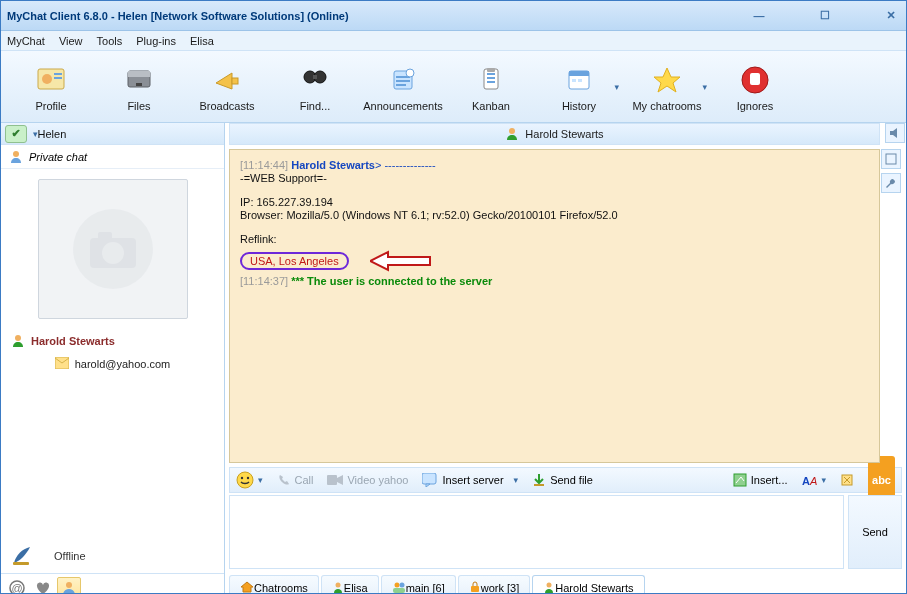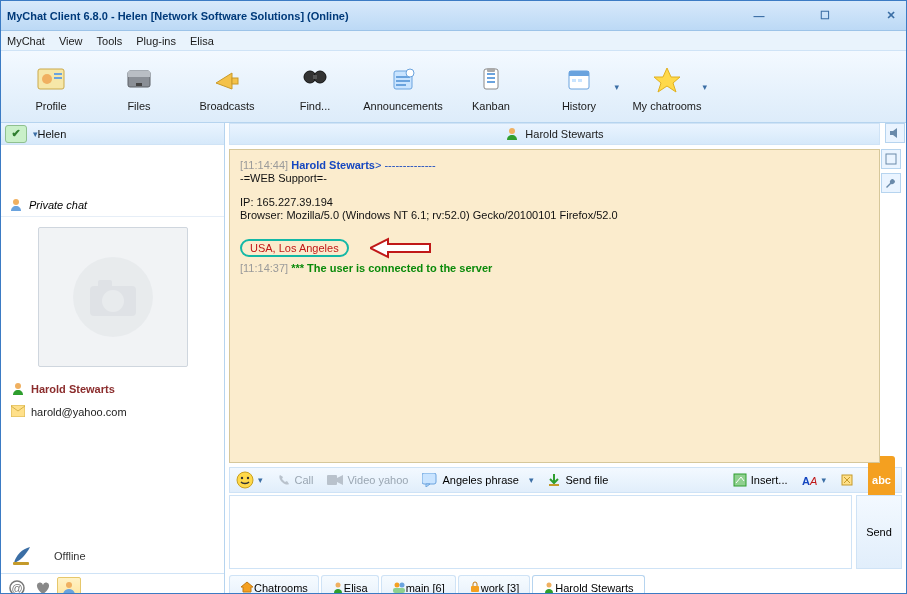--- a/index.html
+++ b/index.html
@@ -13,51 +13,51 @@
 .tbtn{width:88px;display:flex;flex-direction:column;align-items:center;justify-content:center;gap:2px;border:1px solid transparent;border-radius:3px;cursor:pointer;position:relative;}
 .tbtn .ico{width:36px;height:36px;display:flex;align-items:center;justify-content:center;}
 .tbtn .dd{position:absolute;right:3px;top:50%;transform:translateY(-50%);color:#3b6ea5;font-size:9px;}
 .tbtn .lbl{color:#1a1a1a;}
 .main{display:flex;height:calc(594px - 22px - 20px - 72px - 2px);}
 .left{width:224px;border-right:1px solid #b6d4ef;display:flex;flex-direction:column;background:#fff;}
 .lefthdr{height:22px;background:linear-gradient(#eaf4ff,#d6e9fa);display:flex;align-items:center;border-bottom:1px solid #cfe3f6;}
 .lefthdr .ok{width:22px;height:18px;margin:0 4px;border:1px solid #8fc08f;border-radius:3px;background:#c9f0c9;display:flex;align-items:center;justify-content:center;color:#2e7d2e;font-weight:bold;}
 .lefthdr .ddsm{color:#3b6ea5;font-size:9px;margin-left:2px;}
 .lefthdr .name{flex:1;text-align:left;color:#111;}
-.pchat{height:24px;display:flex;align-items:center;gap:6px;padding:0 8px;border-bottom:1px solid #e6eef7;margin-top:48px;}
+.pchat{height:24px;display:flex;align-items:center;gap:6px;padding:0 8px;border-bottom:1px solid #e6eef7;}
 .avatarbox{display:flex;justify-content:center;padding:10px 0;}
 .avatar{width:150px;height:140px;border:1px solid #cfd6de;background:#f1f3f5;display:flex;align-items:center;justify-content:center;border-radius:2px;}
 .avatar svg{opacity:.35;}
 .uname{padding:4px 10px;color:#8b2c2c;font-weight:bold;display:flex;align-items:center;gap:6px;}
-.email{padding:4px 10px;display:flex;align-items:center;gap:6px;color:#222;}
+.email{padding:4px 10px;display:flex;align-items:center;gap:6px;color:#222;justify-content:center;}
 .leftspacer{flex:1;}
 .offline{height:34px;display:flex;align-items:center;gap:21px;padding:0 10px;color:#333;}
 .lefticons{height:28px;border-top:1px solid #cfe3f6;display:flex;align-items:center;padding:0 4px;gap:2px;}
 .lefticons .libtn{width:24px;height:22px;display:flex;align-items:center;justify-content:center;cursor:pointer;border:1px solid transparent;border-radius:2px;}
 .lefticons .libtn.active{background:linear-gradient(#fff2c6,#ffe49a);border-color:#e6c76a;}
 .right{flex:1;display:flex;flex-direction:column;position:relative;}
 .convheader{height:22px;margin:0 4px;background:linear-gradient(#eaf4ff,#d6e9fa);border:1px solid #cfe3f6;display:flex;align-items:center;justify-content:center;gap:6px;color:#1a1a1a;}
 .chatarea{flex:1;margin:4px;display:flex;}
 .chattext{flex:1;background:#fbeccd;border:1px solid #d6c79a;padding:8px 10px;position:relative;overflow:hidden;}
 .chattext .ts{color:#9a9a9a;}
 .chattext .sender{color:#1547c0;font-weight:bold;}
 .chattext .dashes{color:#1547c0;}
 .chattext .line{margin:1px 0;color:#111;}
-.geo{display:inline-block;color:#c01818;border:2px solid #14b8a6;border-radius:12px;padding:1px 8px;margin-top:6px;}
+.geo{display:inline-block;color:#c01818;border:2px solid #6d28d9;border-radius:12px;padding:1px 8px;margin-top:6px;}
 .arrow{display:inline-block;margin-left:18px;vertical-align:middle;}
 .sysmsg{color:#0a8a0a;font-weight:bold;text-align:center;}
 .sidetools{width:22px;display:flex;flex-direction:column;gap:4px;padding-top:0;align-items:center;}
 .sidetools .sqbtn{width:20px;height:20px;border:1px solid #b6d4ef;background:#eaf4ff;display:flex;align-items:center;justify-content:center;cursor:pointer;}
 .midbar{height:26px;margin:0 4px;background:linear-gradient(#f3f9ff,#e1eefb);border:1px solid #cfe3f6;display:flex;align-items:center;padding:0 6px;gap:14px;}
 .midbar .grp{display:flex;align-items:center;gap:4px;cursor:pointer;}
 .midbar .disabled{color:#9aa6b2;}
 .midbar .spacer{flex:1;}
 .input-row{display:flex;margin:2px 4px 2px 4px;gap:4px;}
 .inputarea{flex:1;height:74px;border:1px solid #cfe3f6;background:#fff;}
-.sendbtn{width:46px;border:1px solid #cfe3f6;background:linear-gradient(#f3f9ff,#e1eefb);display:flex;align-items:center;justify-content:center;cursor:pointer;}
+.sendbtn{width:54px;border:1px solid #cfe3f6;background:linear-gradient(#f3f9ff,#e1eefb);display:flex;align-items:center;justify-content:center;cursor:pointer;}
 .tabs{height:28px;margin:0 4px 2px 4px;display:flex;align-items:flex-end;gap:2px;}
 .tab{height:24px;border:1px solid #cfe3f6;border-bottom:none;background:linear-gradient(#f6fbff,#e7f1fb);padding:0 10px;display:flex;align-items:center;border-radius:3px 3px 0 0;cursor:pointer;}
 .tab.active{background:#fff;border-color:#b6d4ef;}
 .statusbar{height:18px;background:linear-gradient(#eaf4ff,#d6e9fa);border-top:1px solid #cfe3f6;display:flex;align-items:center;padding:0 6px;}
 </style>
 </head>
 <body>
 
 <div class="titlebar">
   <span>MyChat Client 6.8.0 - Helen [Network Software Solutions] (Online)</span>
@@ -151,20 +151,29 @@
     <span class="dd">▾</span>
   </div>
   <div class="tbtn">
     <div class="ico">
         <svg width="34" height="34">
           <polygon points="17,5 21,14 30,14 23,20 26,29 17,23 8,29 11,20 4,14 13,14" fill="#ffd94a" stroke="#e0b020"></polygon>
         </svg>
       </div>
     <span class="lbl">My chatrooms</span>
     <span class="dd">▾</span>
+  </div>
+  <div class="tbtn">
+    <div class="ico">
+        <svg width="34" height="34">
+          <circle cx="17" cy="17" r="13" fill="#e03030" stroke="#a01818"></circle>
+          <rect x="12" y="10" width="10" height="12" rx="2" fill="#fff"></rect>
+        </svg>
+      </div>
+    <span class="lbl">Ignores</span>
   </div>
 </div>
 
 <div class="main">
 
   <div class="left">
     <div class="lefthdr">
       <div class="ok">✔</div>
       <span class="ddsm">▾</span>
       <span class="name">Helen</span>
@@ -253,20 +262,21 @@
       <div class="chattext">
         <div class="line">
           <span class="ts">[11:14:44]</span>
           <span class="sender">Harold Stewarts</span><span class="dashes">&gt; --------------</span>
         </div>
         <div class="line">-=WEB Support=-</div>
         <div class="line" style="height:10px"></div>
         <div class="line">IP: 165.227.39.194</div>
         <div class="line">Browser: Mozilla/5.0 (Windows NT 6.1; rv:52.0) Gecko/20100101 Firefox/52.0</div>
         <div class="line" style="height:10px"></div>
+        <div class="line">Reflink:</div>
         <div>
           <span class="geo">USA, Los Angeles</span>
           <span class="arrow"><svg width="70" height="22">
                 <polygon points="0,11 18,2 18,7 60,7 60,15 18,15 18,20" fill="#fff" stroke="#c01818" stroke-width="2"></polygon>
               </svg></span>
         </div>
         <div class="line">
           <span class="ts">[11:14:37]</span>
           <span class="sysmsg">*** The user is connected to the server</span>
         </div>
@@ -306,21 +316,21 @@
             <rect x="0" y="1" width="10" height="10" rx="1" fill="#b9c2cc"></rect>
             <polygon points="10,4 16,1 16,11 10,8" fill="#b9c2cc"></polygon>
           </svg>
           <span>Video yahoo</span>
         </div>
       <div class="grp">
           <svg width="16" height="14">
             <rect x="0" y="0" width="14" height="11" rx="2" fill="#c9e4ff" stroke="#6aa3de"></rect>
             <polygon points="4,11 8,11 4,14" fill="#c9e4ff" stroke="#6aa3de"></polygon>
           </svg>
-          <span>Angeles phrase</span>
+          <span>Insert server</span>
           <span style="font-size:9px;color:#3b6ea5;margin-left:6px;">▾</span>
         </div>
       <div class="grp">
           <svg width="14" height="14">
             <path d="M7 1v9M3 6l4 4 4-4" stroke="#2e9e2e" stroke-width="2" fill="none"></path>
             <rect x="2" y="11" width="10" height="2" fill="#c49a2a"></rect>
           </svg>
           <span>Send file</span>
         </div>
       <div class="spacer"></div>

